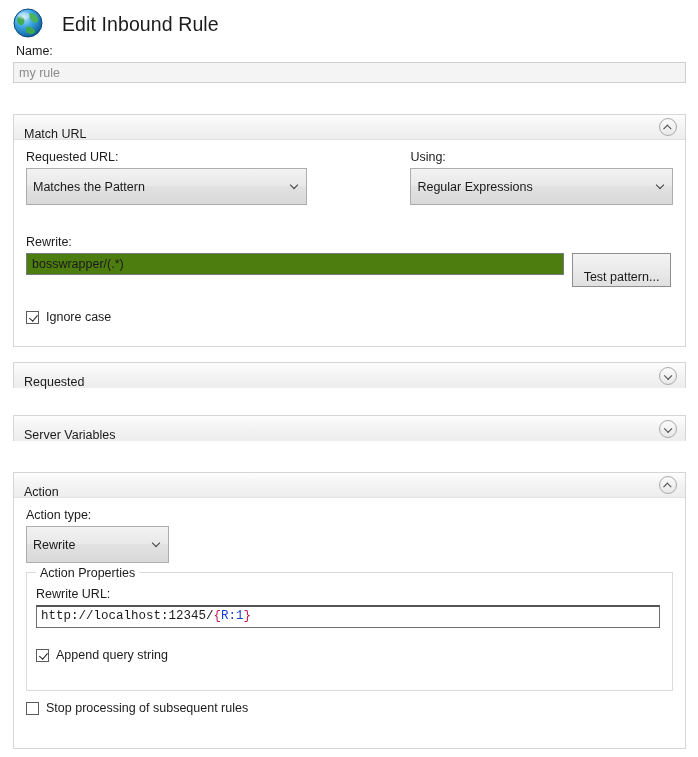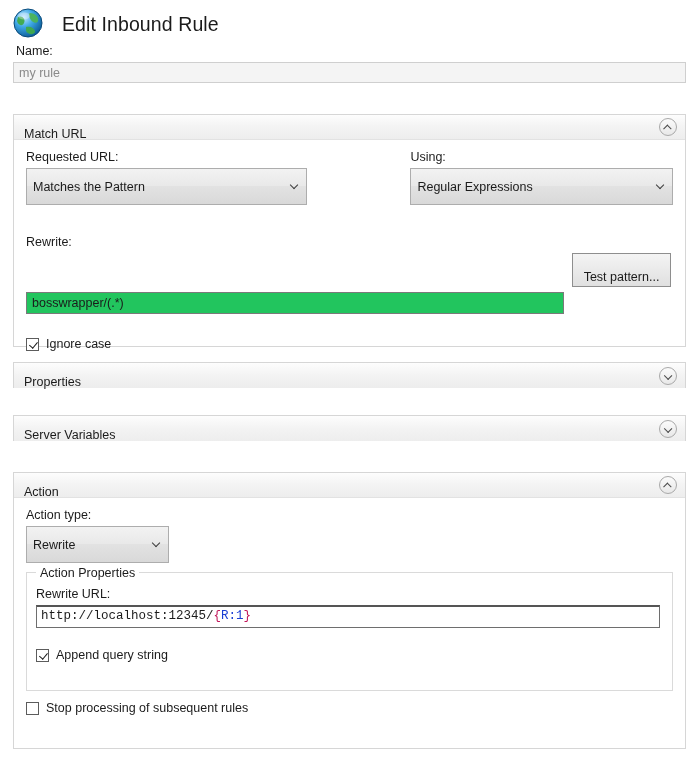--- a/index.html
+++ b/index.html
@@ -163,29 +163,28 @@
     width: 5px;
     height: 5px;
     border-left: 1.3px solid #3c3c3c;
     border-bottom: 1.3px solid #3c3c3c;
     transform: rotate(-45deg);
   }
   .textbox {
     height: 22px;
     box-sizing: border-box;
     border: 1px solid #7a7a7a;
-    background: #22c55e;
+    background: #4d7c0f;
     font-family: "Liberation Sans", sans-serif;
     font-size: 12.5px;
     color: #1b1b1b;
     padding: 0 5px;
     line-height: 20px;
     display: block;
     width: 100%;
-    margin-top: 39px;
   }
   .btn {
     height: 22px;
     box-sizing: border-box;
     border: 1px solid #8e8e8e;
     background: linear-gradient(to bottom, #f4f4f4 0%, #eaeaea 50%, #e0e0e0 100%);
     font-family: "Liberation Sans", sans-serif;
     font-size: 12.5px;
     color: #1b1b1b;
     padding: 16px 8px;
@@ -322,21 +321,21 @@
 
     <div class="cbrow">
       <span class="cbox checked"></span>
       <span class="cblabel">Ignore case</span>
     </div>
   </div>
 </div>
 
 <div class="panel panel--collapsed" style="top:362px; height:26px;">
   <div class="panel-header">
-    <span class="panel-title">Properties</span>
+    <span class="panel-title">Requested</span>
     <span class="chevron-btn">
         <span class="chev chev-down"></span>
       </span>
   </div>
 </div>
 
 <div class="panel panel--collapsed" style="top:415px; height:26px;">
   <div class="panel-header">
     <span class="panel-title">Server Variables</span>
     <span class="chevron-btn">

